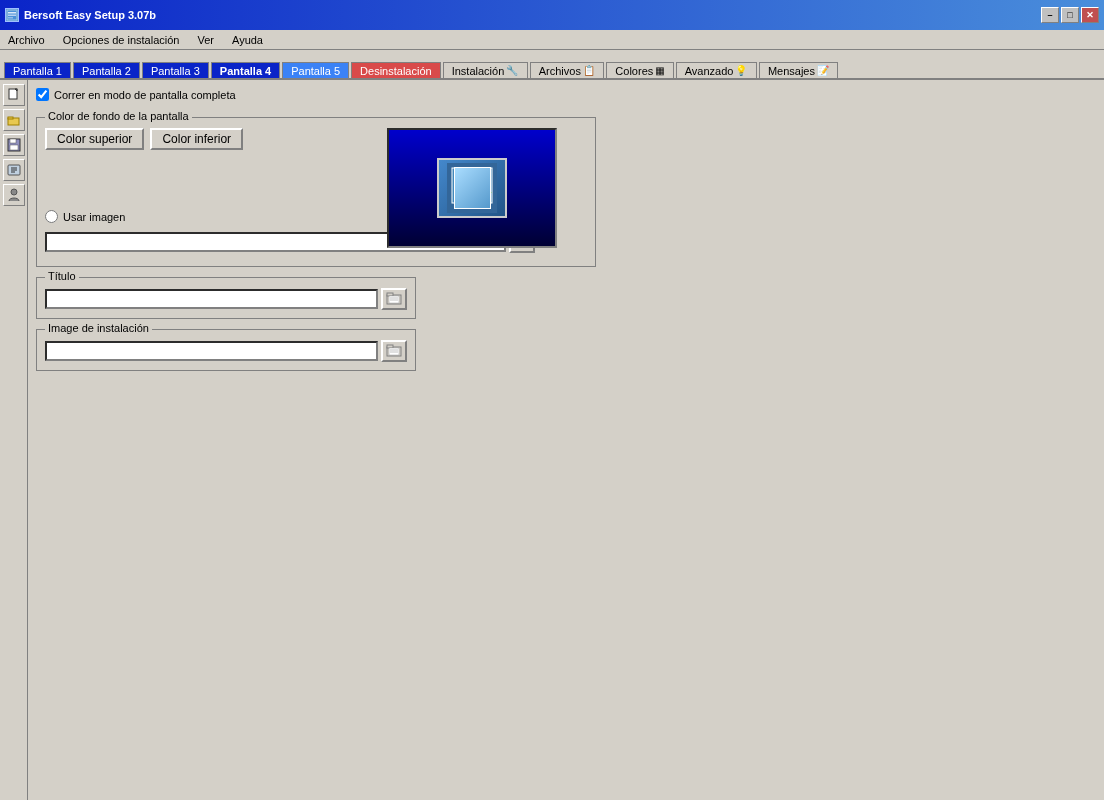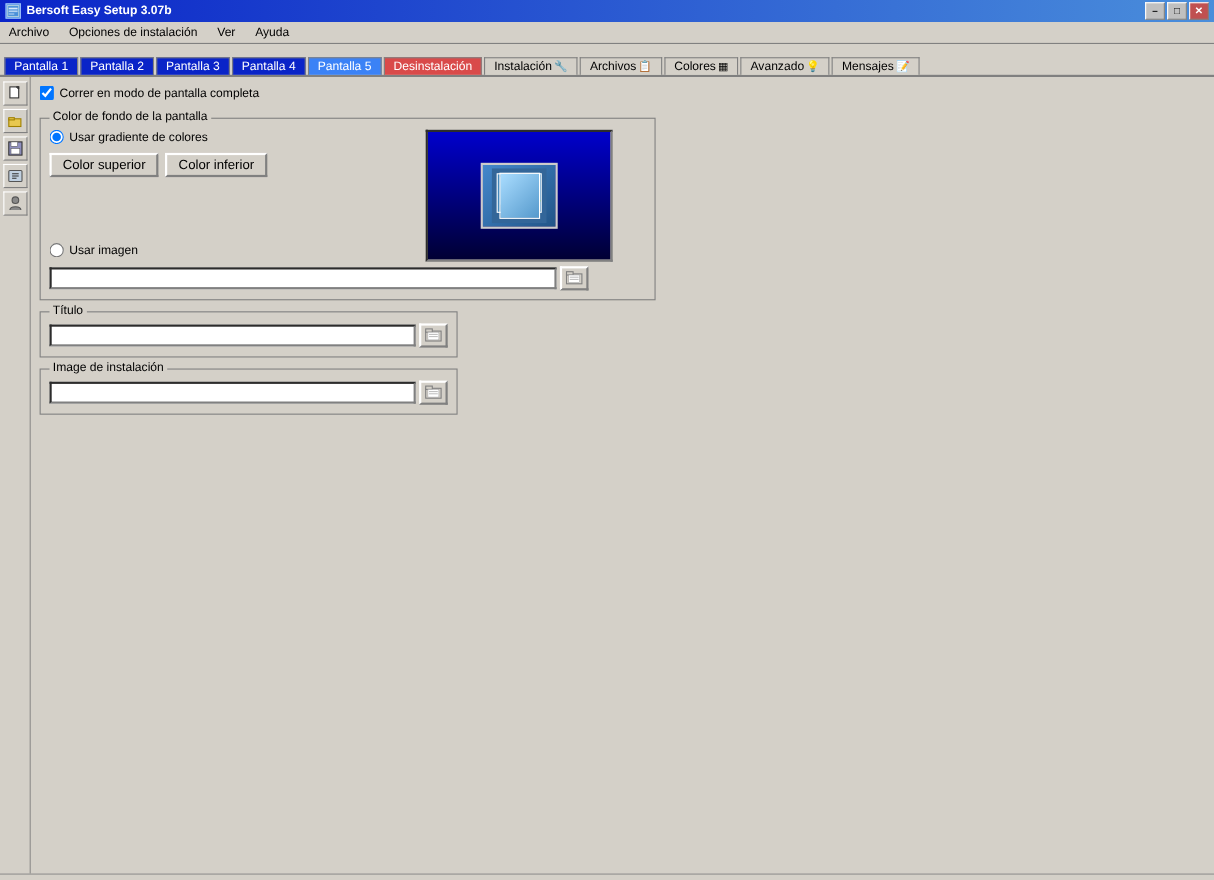--- a/index.html
+++ b/index.html
@@ -13,21 +13,21 @@
     }
 
     
     .title-bar {
       background: linear-gradient(to right, #0a24c8, #4a8edb);
       color: white;
       display: flex;
       align-items: center;
       justify-content: space-between;
       padding: 3px 5px;
-      height: 20px;
+      height: 30px;
       user-select: none;
     }
     .title-bar-left {
       display: flex;
       align-items: center;
       gap: 5px;
     }
     .title-bar-icon {
       width: 14px;
       height: 14px;
@@ -125,21 +125,21 @@
       background: #b8b4ac;
       border-bottom: none;
       height: 16px;
       display: flex;
       align-items: center;
       color: #000;
     }
     .tab.pantalla1 { background: #0a24c8; color: white; }
     .tab.pantalla2 { background: #0a24c8; color: white; }
     .tab.pantalla3 { background: #0a24c8; color: white; }
-    .tab.pantalla4 { background: #0a24c8; color: white; }
+    .tab.pantalla4 { background: #0a24c8; color: white; font-weight: bold; }
     .tab.pantalla5 { background: #3b82f6; color: white; }
     .tab.desinstalacion { background: #d94a4a; color: white; }
     .tab.instalacion, .tab.archivos, .tab.colores, .tab.avanzado, .tab.mensajes {
       background: #d4d0c8;
       color: #000;
     }
 
     
     .content-area {
       background: #d4d0c8;
@@ -410,24 +410,20 @@
       <div class="checkbox-row">
         <input type="checkbox" id="chk-fullscreen" checked="" style="">
         <label for="chk-fullscreen">Correr en modo de pantalla completa</label>
       </div>
 
       <div class="group-box" style="max-width: 560px;">
         <span class="group-box-legend">Color de fondo de la pantalla</span>
 
         <div class="color-fondo-inner">
 
-          <div class="radio-row">
-            <input type="radio" name="bg-type" id="radio-gradiente" checked="" style="">
-            <label for="radio-gradiente">Usar gradiente de colores</label>
-          </div>
 
           <div class="color-buttons-row">
             <button class="win-btn">Color superior</button>
             <button class="win-btn">Color inferior</button>
           </div>
 
           <div class="preview-box">
             <div class="preview-inner-img">
               <svg width="50" height="50" viewBox="0 0 50 50">
                 <rect width="50" height="50" fill="#336699"></rect>

